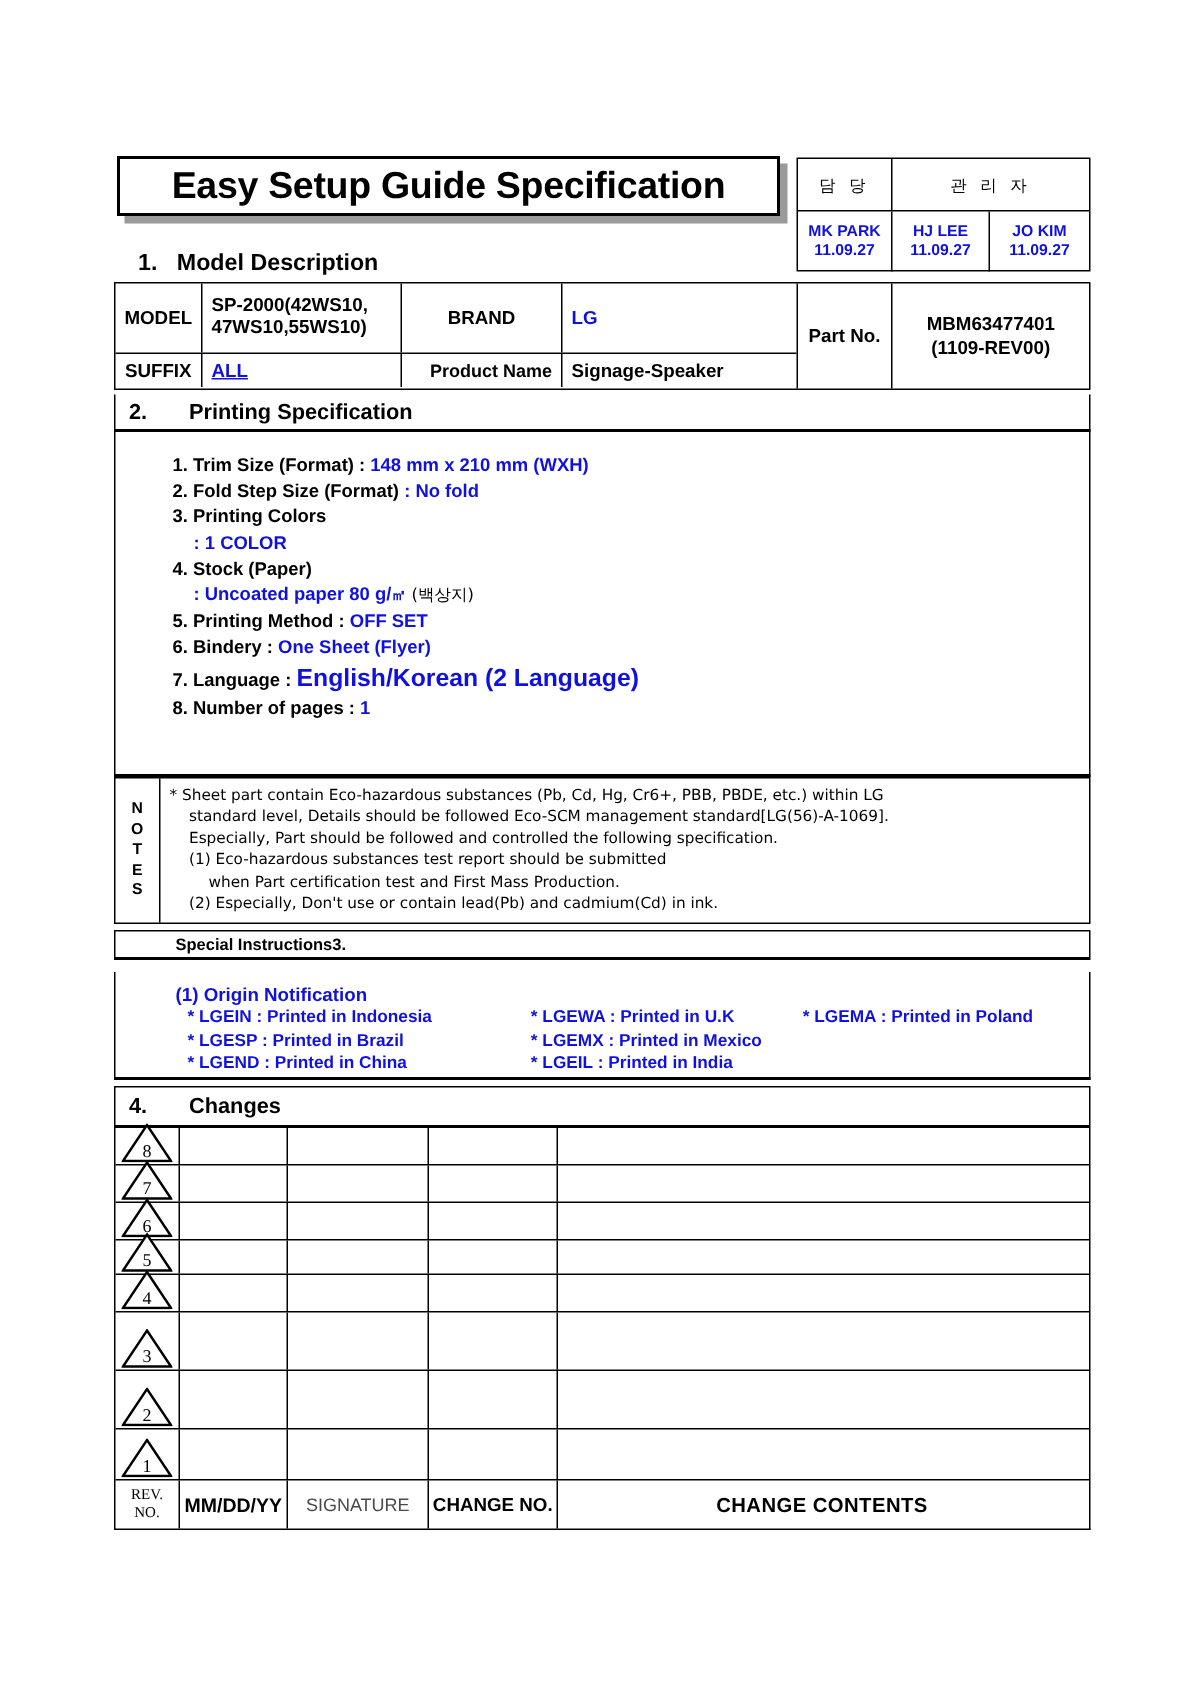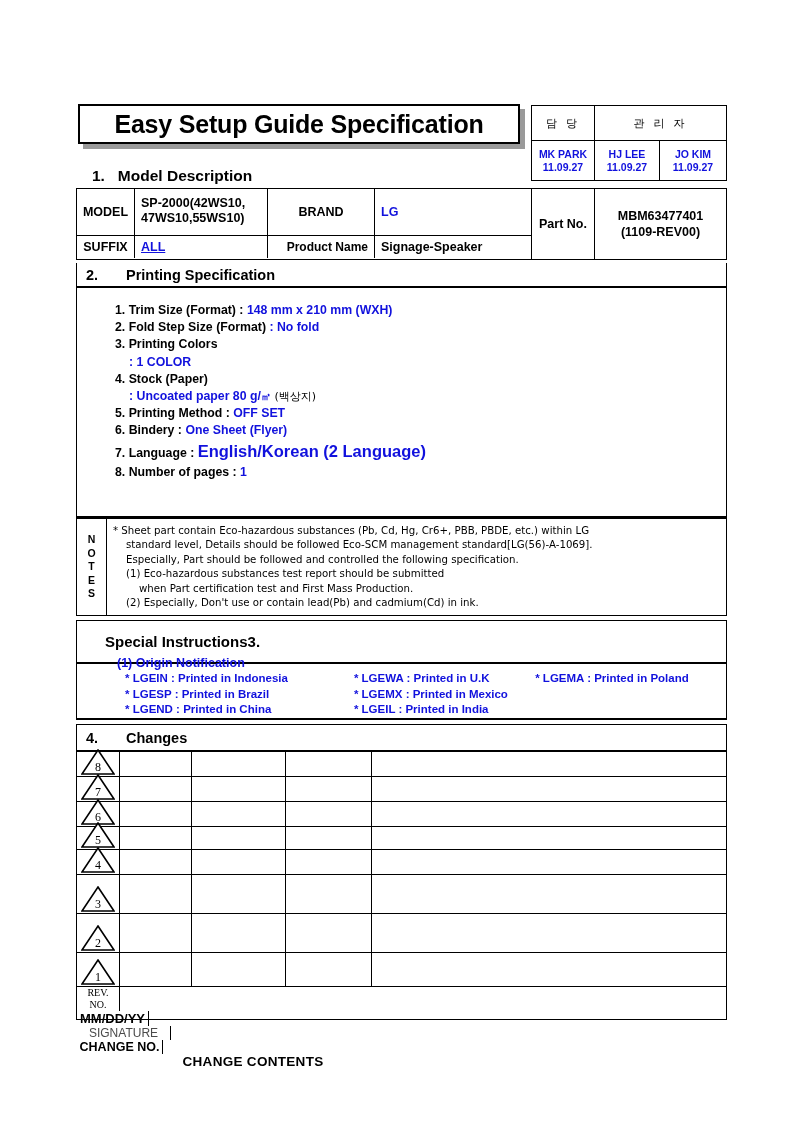--- a/index.html
+++ b/index.html
@@ -238,30 +238,30 @@
   }
   .nb-i1 { padding-left: 13px; }
   .nb-i2 { padding-left: 26px; }
 
   
   .si-head {
     position: absolute;
     left: 76px;
     top: 620px;
     width: 651px;
-    height: 44px;
+    height: 20px;
     border-left: 1.8px solid #000;
     border-right: 1.8px solid #000;
     border-top: 1.4px solid #000;
     border-bottom: 2.6px solid #000;
     box-sizing: border-box;
     display: flex;
     align-items: center;
-    padding-left: 28px;
-    font-size: 15px;
+    padding-left: 40px;
+    font-size: 11px;
     font-weight: bold;
   }
   .si-body {
     position: absolute;
     left: 76px;
     top: 648px;
     width: 651px;
     height: 72px;
     border-left: 1.8px solid #000;
     border-right: 1.8px solid #000;
@@ -330,21 +330,20 @@
     transform: translateX(-50%);
     width: 34px;
     height: 26px;
   }
   .tri svg { display: block; }
 
   .ch-footer {
     display: flex;
     height: 32px;
     align-items: stretch;
-    flex-direction: column;
   }
   .cf {
     box-sizing: border-box;
     border-right: 1.5px solid #000;
     display: flex;
     align-items: center;
     justify-content: center;
     font-size: 13px;
     font-weight: bold;
   }

